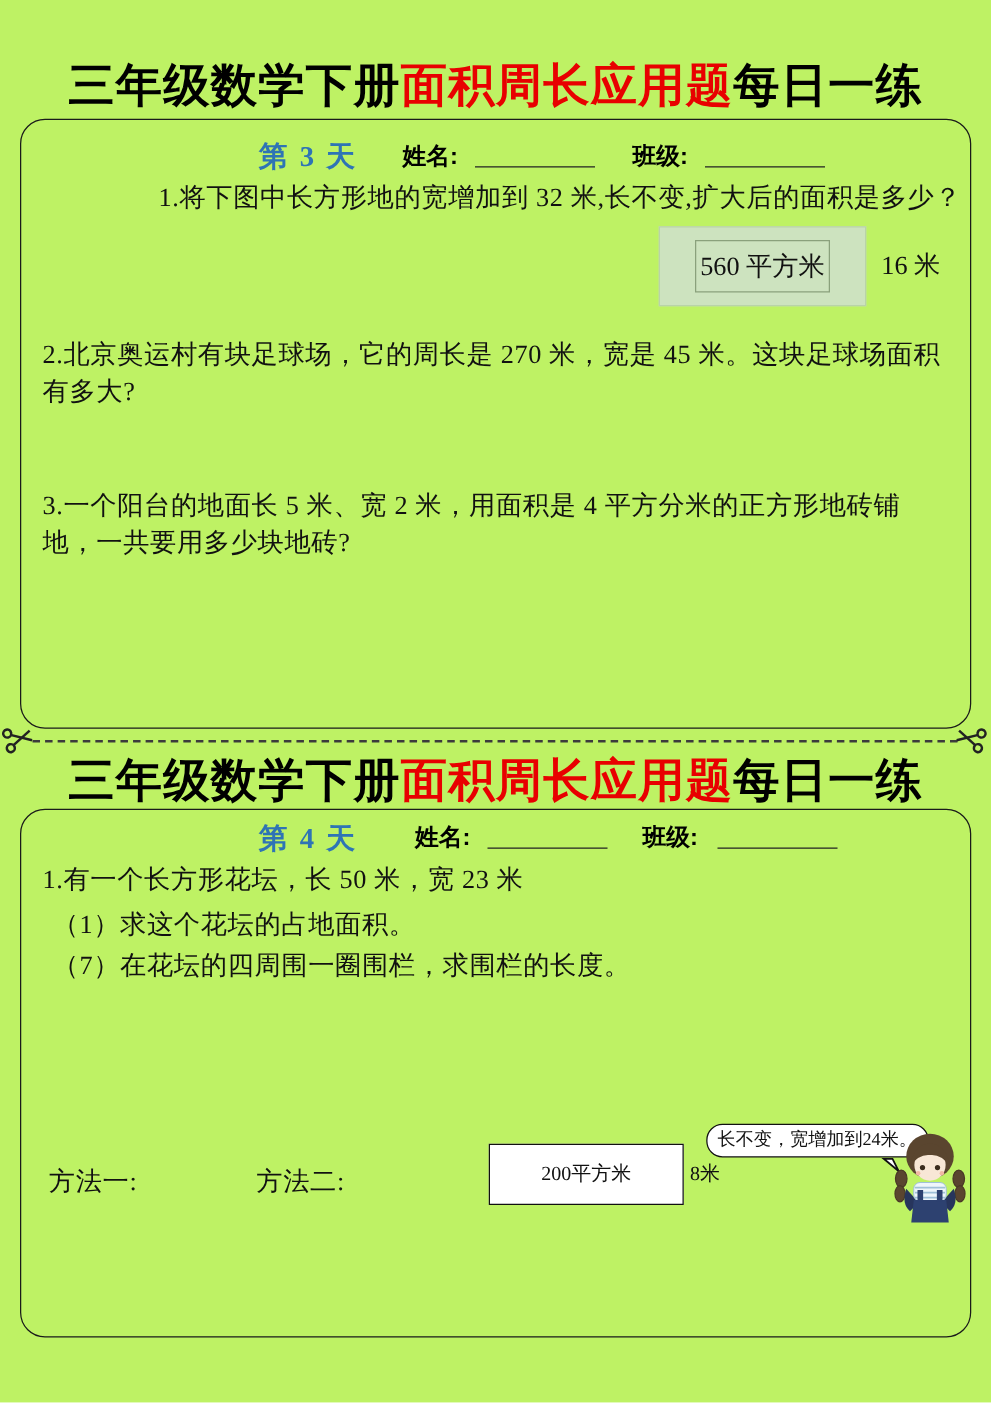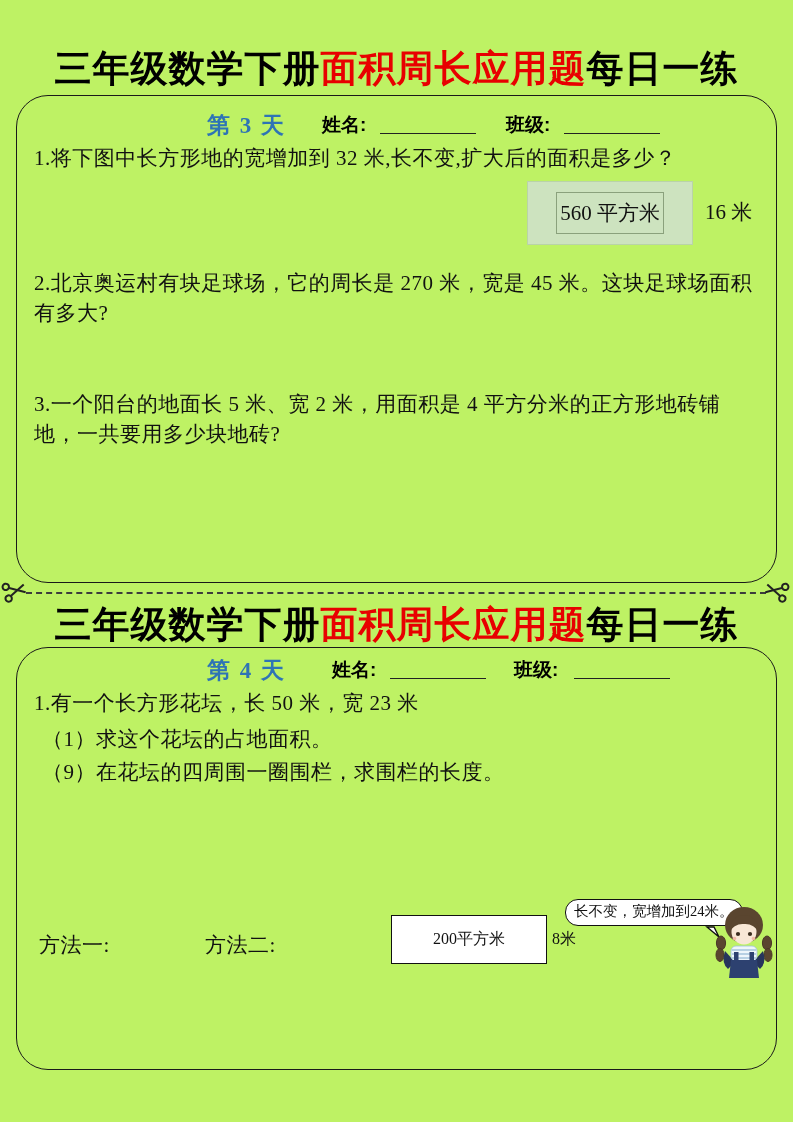--- a/index.html
+++ b/index.html
@@ -27,21 +27,21 @@
     white-space: nowrap;
   }
   .ws-title .red { color: #e80000; }
 
   
   .card {
     position: absolute;
     left: 16px;
     width: 761px;
     border: 1.6px solid #1a1a1a;
-    border-radius: 32px;
+    border-radius: 20px;
     background: transparent;
   }
 
   
   .hdr { position: absolute; left: 0; width: 100%; height: 30px; }
   .day {
     position: absolute;
     font-size: 23px;
     font-weight: bold;
     color: #2e74b5;
@@ -140,21 +140,21 @@
   <div class="card" style="top:95px; height:488px;">
 
     <div class="hdr" style="top:14px;">
       <span class="day" style="left:190px;">第 3 天</span>
       <span class="field-label" style="left:305px; top:2px;">姓名:</span>
       <span class="blank" style="left:363px; top:2px;"></span>
       <span class="field-label" style="left:489px; top:2px;">班级:</span>
       <span class="blank" style="left:547px; top:2px;"></span>
     </div>
 
-    <div class="prob" style="top:47px; left:17px; width:735px;">1.将下图中长方形地的宽增加到 32 米,长不变,扩大后的面积是多少？</div>
+    <div class="prob" style="top:47px; left:17px; width:735px;text-align:right;">1.将下图中长方形地的宽增加到 32 米,长不变,扩大后的面积是多少？</div>
 
     <div class="green-rect" style="top:85px; left:510px; width:166px; height:64px;">
       <span class="green-inner">560 平方米</span>
     </div>
     <span class="side-label" style="top:102px; left:688px;">16 米</span>
 
     <div class="prob" style="top:172px; left:17px; width:728px;">2.北京奥运村有块足球场，它的周长是 270 米，宽是 45 米。这块足球场面积有多大?</div>
 
     <div class="prob" style="top:293px; left:17px; width:728px;">3.一个阳台的地面长 5 米、宽 2 米，用面积是 4 平方分米的正方形地砖铺地，一共要用多少块地砖?</div>
   </div>
@@ -186,21 +186,21 @@
     <div class="hdr" style="top:7px;">
       <span class="day" style="left:190px;">第 4 天</span>
       <span class="field-label" style="left:315px; top:2px;">姓名:</span>
       <span class="blank" style="left:373px; top:2px;"></span>
       <span class="field-label" style="left:497px; top:2px;">班级:</span>
       <span class="blank" style="left:557px; top:2px;"></span>
     </div>
 
     <div class="prob" style="top:40px; left:17px; width:735px;">1.有一个长方形花坛，长 50 米，宽 23 米</div>
     <div class="prob" style="top:76px; left:25px; width:720px;">（1）求这个花坛的占地面积。</div>
-    <div class="prob" style="top:109px; left:25px; width:720px;">（9）在花坛的四周围一圈围栏，求围栏的长度。</div>
+    <div class="prob" style="top:109px; left:25px; width:720px;">（7）在花坛的四周围一圈围栏，求围栏的长度。</div>
 
     <div class="prob" style="top:282px; left:22px;">方法一:</div>
     <div class="prob" style="top:282px; left:188px;">方法二:</div>
 
     <div class="white-rect" style="top:267px; left:374px; width:156px; height:49px;">
       <span>200平方米</span>
     </div>
     <span class="side-label-sm" style="top:281px; left:535px;">8米</span>
 
     <div class="bubble" style="top:251px; left:548px;">

